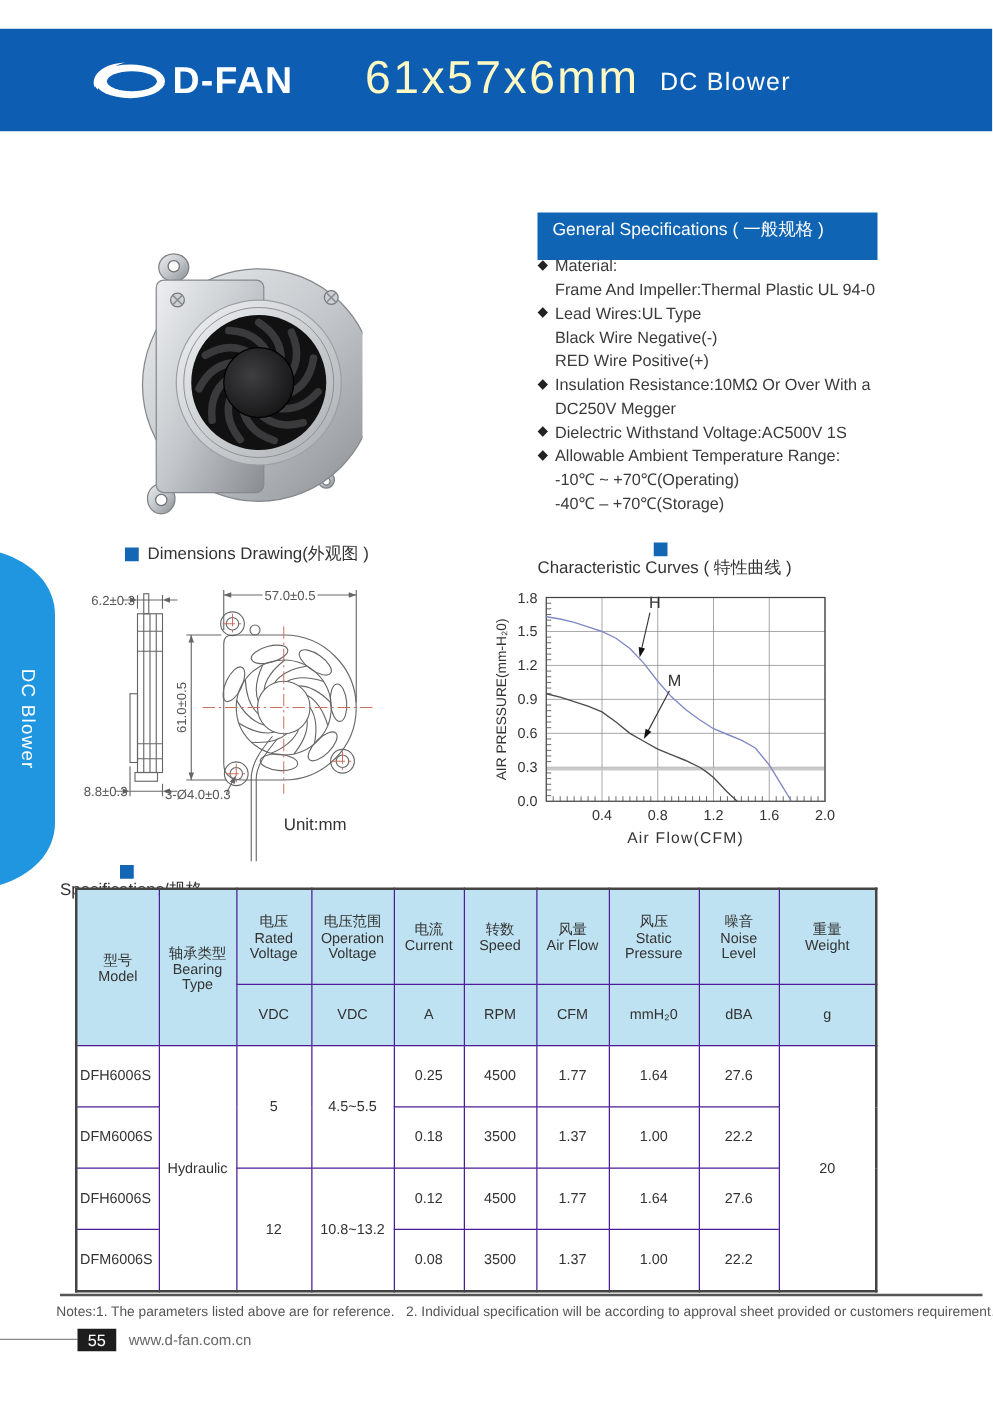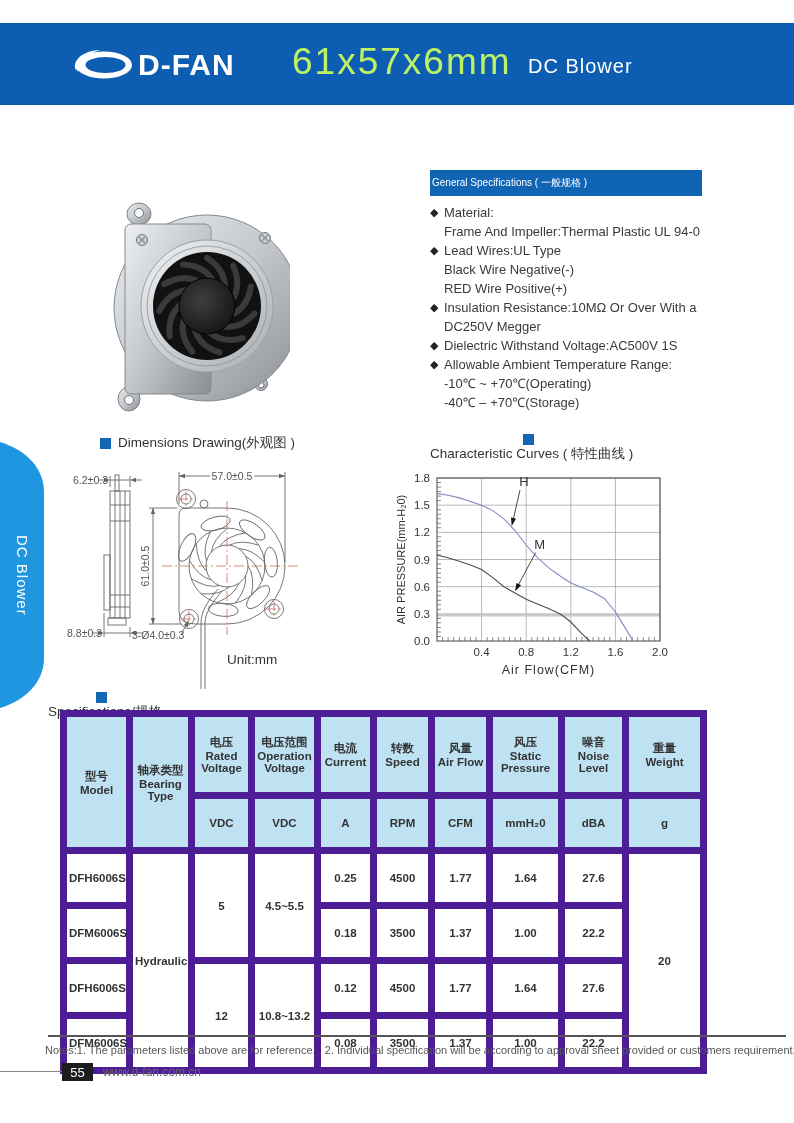--- a/index.html
+++ b/index.html
@@ -4,30 +4,30 @@
 <style>
   html,body{margin:0;padding:0;background:#fff;}
   .page{position:relative;width:794px;height:1123px;background:#fff;overflow:hidden;
         font-family:"Liberation Sans", sans-serif;color:#333;}
 
   
   .header-bar{position:absolute;left:0;top:23px;width:794px;height:82px;background:#0d5eb2;}
   .logo-wrap{position:absolute;left:70px;top:22px;display:flex;align-items:center;}
   .logo-swoosh{display:block;}
   .logo-text{color:#fff;font-size:30px;font-weight:bold;letter-spacing:1px;margin-left:2px;}
-  .size-title{position:absolute;left:292px;top:18px;color:#bef264;font-size:37px;letter-spacing:2px;font-weight:400;}
+  .size-title{position:absolute;left:292px;top:18px;color:#fef9c3;font-size:37px;letter-spacing:2px;font-weight:400;}
   .type-title{position:absolute;left:528px;top:32px;color:#fff;font-size:20px;letter-spacing:1px;font-weight:400;}
 
   
   .model-title{position:absolute;left:122px;top:140px;font-size:46px;color:#1a1a1a;letter-spacing:2px;font-weight:400;}
   .fan-photo{position:absolute;left:95px;top:198px;}
 
   
-  .gs-bar{position:absolute;left:430px;top:170px;width:272px;height:26px;background:#0f64b4;
-          color:#fff;font-size:10px;line-height:26px;padding-left:2px;box-sizing:border-box;}
+  .gs-bar{position:absolute;left:430px;top:170px;width:272px;height:38px;background:#0f64b4;
+          color:#fff;font-size:14px;line-height:26px;padding-left:12px;box-sizing:border-box;}
   .gs-list{position:absolute;left:430px;top:203px;width:320px;font-size:13px;color:#3a3a3a;}
   .gs-line{display:flex;line-height:19px;height:19px;white-space:nowrap;}
   .gs-bullet{width:14px;font-size:11px;color:#222;flex:0 0 14px;}
   .gs-ind .gs-bullet{visibility:hidden;}
 
   
   .sec-title{position:absolute;font-size:13.5px;color:#333;display:flex;align-items:center;}
   .sec-sq{width:11px;height:11px;background:#1266b4;margin-right:7px;flex:0 0 11px;}
   .sec-dim{left:60px;top:434px;padding-left:40px;}
   .sec-curve{left:430px;top:434px;flex-direction:column;}
@@ -39,21 +39,21 @@
       align-items:center;justify-content:center;color:#fff;font-size:15px;letter-spacing:1px;
       writing-mode:vertical-rl;}
 
   
   .dim-draw{position:absolute;left:58px;top:463px;}
   .curve-chart{position:absolute;left:393px;top:463px;}
 
   
   .spec-table{position:absolute;left:60px;top:710px;width:640px;border-collapse:collapse;table-layout:fixed;
       font-size:11.5px;color:#333;border:2px solid #444;}
-  .spec-table td{border:7px solid #4c1d95;text-align:center;vertical-align:middle;padding:18px 2px;font-weight:bold;}
+  .spec-table td{border:1px solid #4c1d95;text-align:center;vertical-align:middle;padding:18px 2px;}
   .spec-table .hd{background:#bfe2f2;}
   .spec-table .h-cn{font-size:11.5px;}
   .spec-table .h-en{font-size:11.5px;}
   .spec-table .row-hd{height:45px;}
   .spec-table .row-un{height:22px;}
   .spec-table .row-dt{height:19px;}
   .spec-table .model-cell{text-align:left;}
 
   
   .foot-line{position:absolute;left:48px;top:1035px;width:738px;height:2px;background:#555;}

